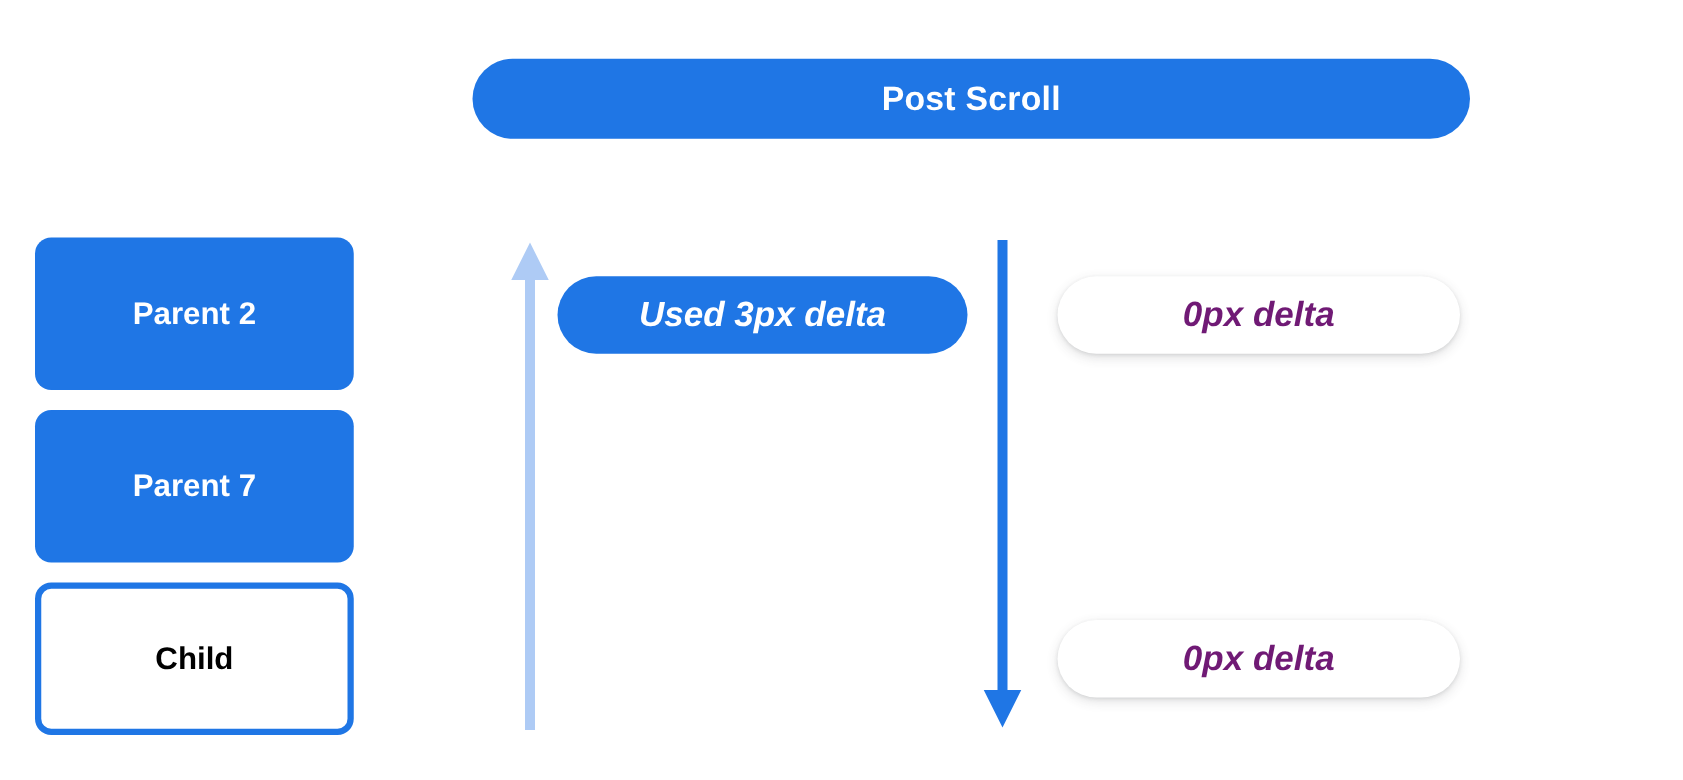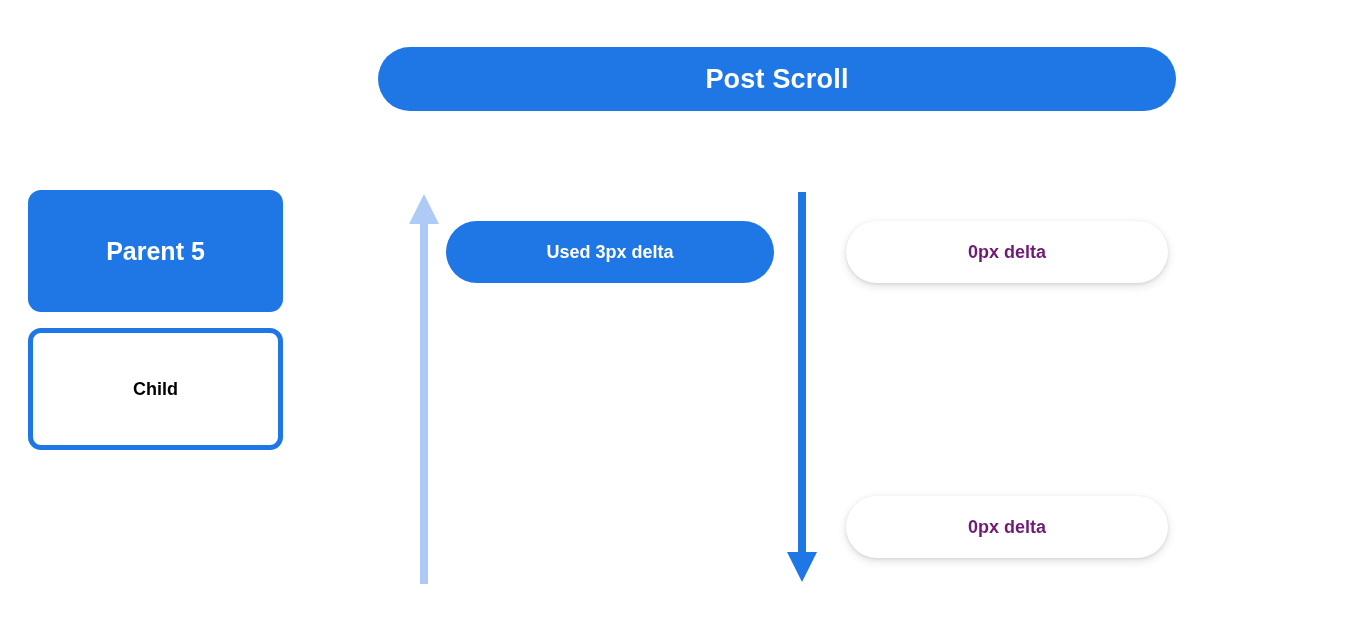--- a/index.html
+++ b/index.html
@@ -69,21 +69,21 @@
     color: #ffffff;
     font-size: 25px;
     font-weight: bold;
   }
   .node-box.outlined {
     background: #ffffff;
     border: 5px solid #1f76e5;
   }
   .node-box.outlined .node-label {
     color: #000000;
-    font-size: 18px;
+    font-size: 25px;
     font-weight: bold;
   }
 
   
   .arrow {
     position: absolute;
   }
   .arrow-up {
     left: 406px;
     top: 192px;
@@ -95,23 +95,24 @@
 
   
   .pill {
     position: absolute;
     display: flex;
     align-items: center;
     justify-content: center;
     box-sizing: border-box;
   }
   .pill .pill-label {
-    font-size: 18px;
+    font-size: 28px;
     font-weight: bold;
     white-space: nowrap;
+    font-style: italic;
   }
 
   .pill-blue {
     background: #1f76e5;
     border-radius: 31px;
     height: 62px;
     left: 446px;
     width: 328px;
   }
   .pill-blue .pill-label {
@@ -139,23 +140,26 @@
 <body>
 
 <div class="canvas">
 
   <div class="header-pill">
     <span class="label">Post Scroll</span>
   </div>
 
   <div class="node-stack">
 
+    <div class="node-box filled">
+      <span class="node-label">Parent 2</span>
+    </div>
 
     <div class="node-box filled">
-      <span class="node-label">Parent 5</span>
+      <span class="node-label">Parent 7</span>
     </div>
 
     <div class="node-box outlined">
       <span class="node-label">Child</span>
     </div>
 
   </div>
 
   <div class="arrow arrow-up">
     <svg width="36" height="392" viewBox="0 0 36 392">

